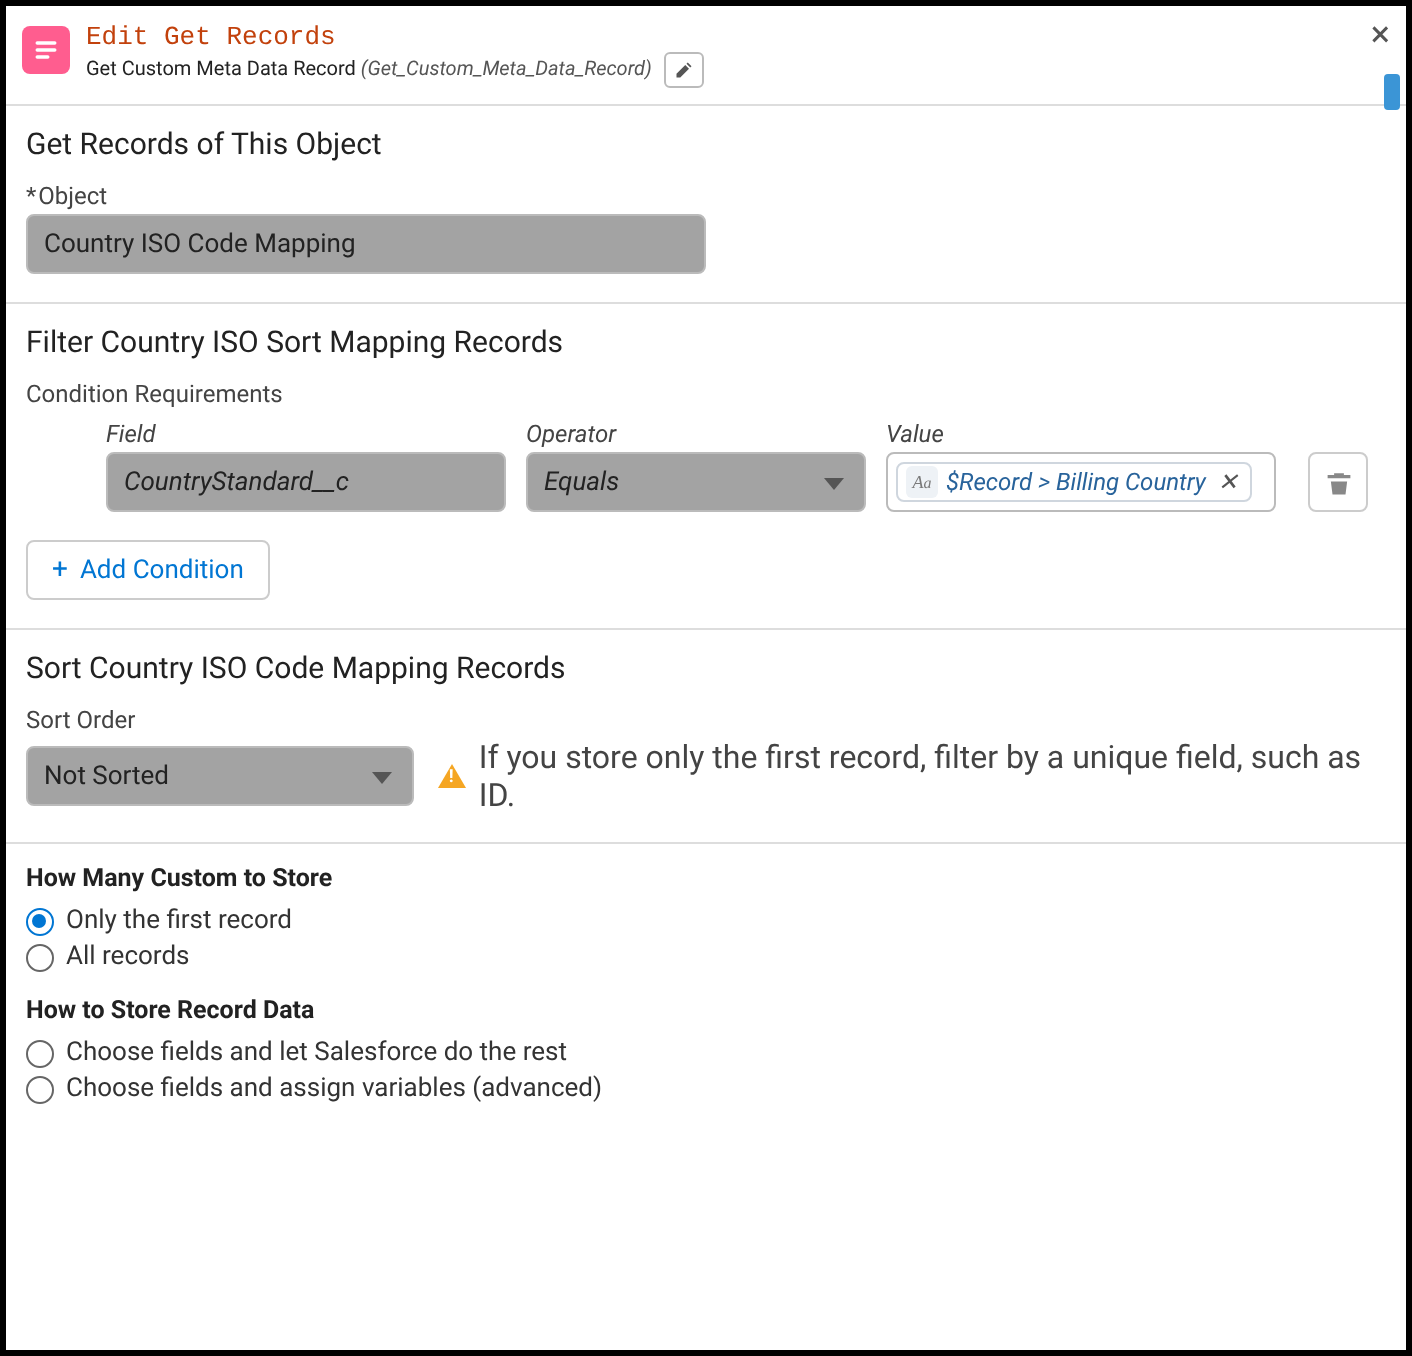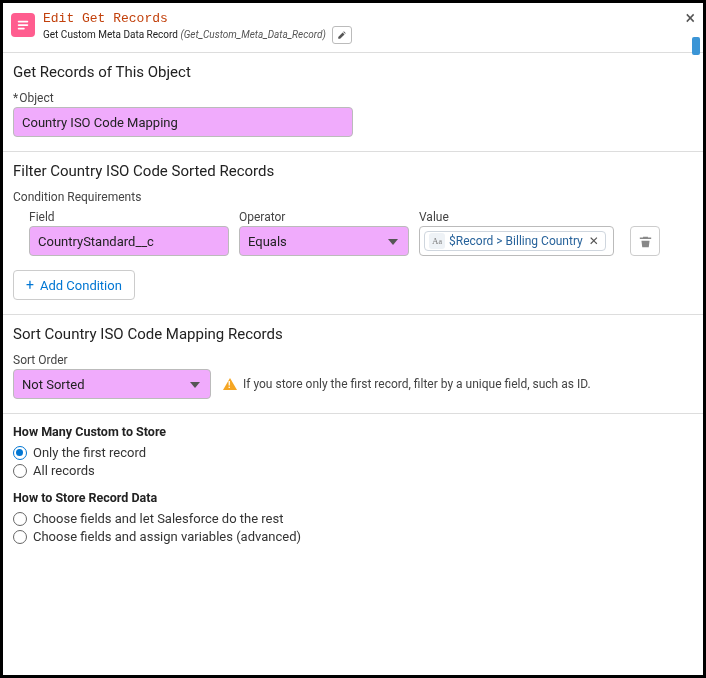--- a/index.html
+++ b/index.html
@@ -62,43 +62,44 @@
   .section { padding: 10px 10px 14px 10px; }
   .section-title { font-size: 15px; color: #222; margin-bottom: 10px; }
   .label { font-size: 12px; color: #444; margin-bottom: 2px; }
   .req::before { content: "*"; color: #444; margin-right: 1px; }
   .input, .select {
     height: 30px;
     border: 1px solid #bbb;
     border-radius: 4px;
     padding: 0 8px;
     font-size: 13px;
-    background: #f0abfc;
+    background: #a3a3a3;
     display: flex;
     align-items: center;
     position: relative;
     cursor: pointer;
   }
   .select::after {
     content: "";
     position: absolute;
     right: 10px;
     top: 12px;
     border-left: 5px solid transparent;
     border-right: 5px solid transparent;
     border-top: 6px solid #555;
   }
   .obj-input { width: 340px; }
   .cond-select { width: 210px; }
   .filter-row {
     display: flex;
     gap: 10px;
     align-items: flex-end;
-    margin-left: 16px;
+    margin-left: 40px;
     margin-top: 6px;
+    font-style: italic;
   }
   .col-field { width: 200px; }
   .col-op { width: 170px; }
   .col-val { width: 195px; }
   .pill-box {
     height: 30px;
     border: 1px solid #bbb;
     border-radius: 4px;
     padding: 3px 4px;
     display: flex;
@@ -151,21 +152,21 @@
     font-size: 13px;
     display: inline-flex;
     align-items: center;
     padding: 0 12px;
     gap: 6px;
     cursor: pointer;
   }
   .plus { font-size: 14px; line-height: 1; }
   .sort-row { display: flex; align-items: center; gap: 12px; }
   .sort-select { width: 198px; }
-  .warn-row { display: flex; align-items: center; gap: 6px; font-size: 12px; color: #444; }
+  .warn-row { display: flex; align-items: center; gap: 6px; font-size: 16px; color: #444; }
   .warn-icon {
     width: 0; height: 0;
     border-left: 7px solid transparent;
     border-right: 7px solid transparent;
     border-bottom: 12px solid #f5a623;
     position: relative;
   }
   .warn-icon::after {
     content: "!";
     position: absolute;
@@ -225,21 +226,21 @@
   <div class="section-title">Get Records of This Object</div>
   <div class="label req">Object</div>
   <div class="input obj-input">
     <span>Country ISO Code Mapping</span>
   </div>
 </div>
 
 <div class="divider"></div>
 
 <div class="section">
-  <div class="section-title">Filter Country ISO Code Sorted Records</div>
+  <div class="section-title">Filter Country ISO Sort Mapping Records</div>
   <div class="label">Condition Requirements</div>
 
   <div class="filter-row">
     <div class="col-field">
       <div class="label">Field</div>
       <div class="input">
         <span>CountryStandard__c</span>
       </div>
     </div>
     <div class="col-op">

